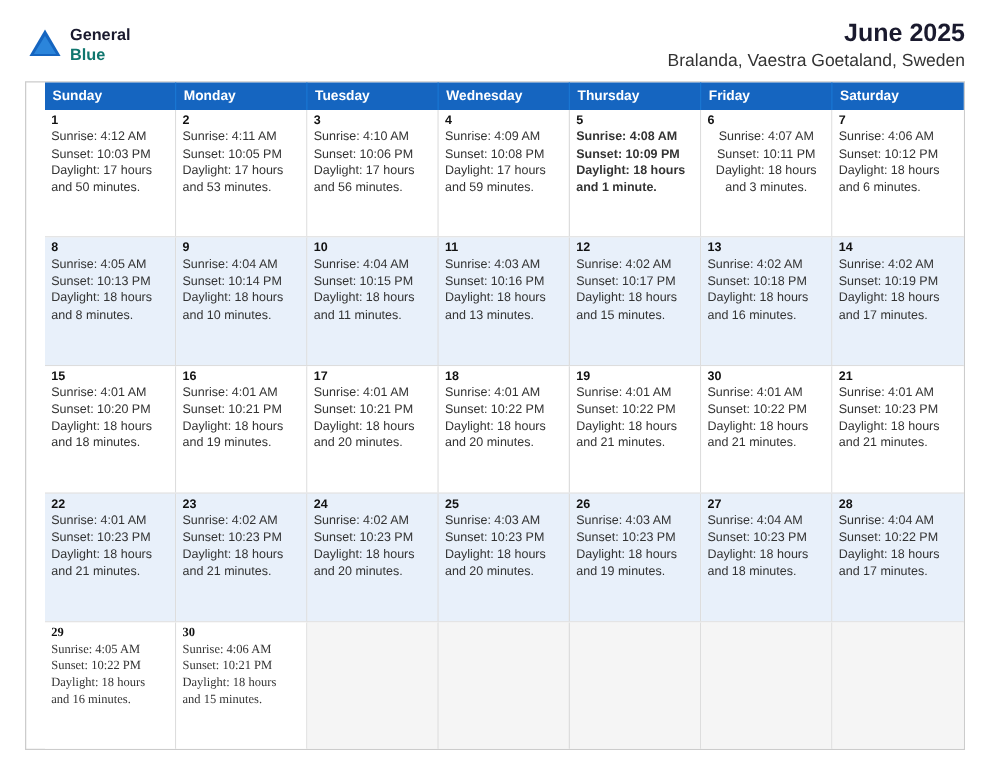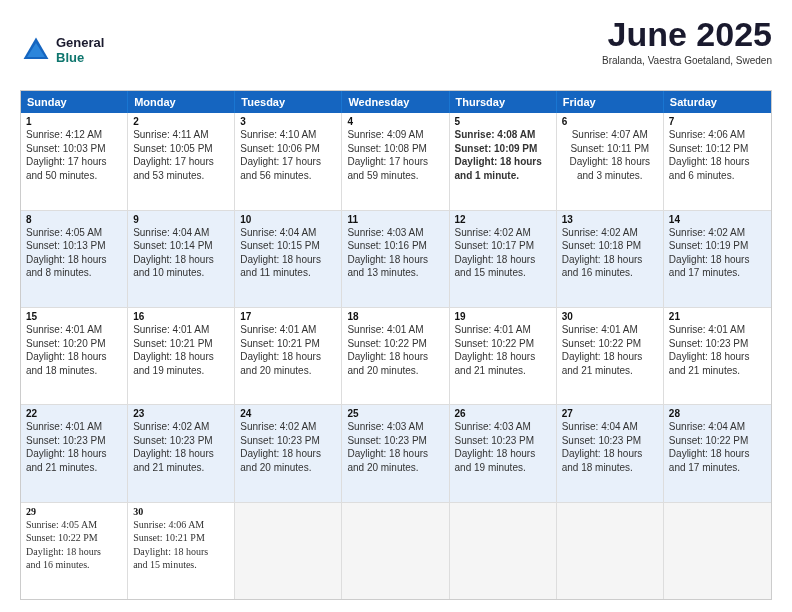--- a/index.html
+++ b/index.html
@@ -13,22 +13,22 @@
     .page {
       width: 792px;
       height: 612px;
       padding: 16px 20px 12px 20px;
       display: flex;
       flex-direction: column;
     }
     .header {
       display: flex;
       justify-content: space-between;
-      align-items: flex-end;
-      margin-bottom: 24px;
+      align-items: center;
+      margin-bottom: 9px;
     }
     .logo {
       display: flex;
       align-items: center;
       gap: 4px;
     }
     .logo-text {
       font-size: 13px;
       font-weight: bold;
       color: #1a1a2e;
@@ -36,35 +36,36 @@
     }
     .logo-blue { color: #0f766e; }
     .logo-icon {
       width: 32px;
       height: 32px;
     }
     .title-block {
       text-align: right;
     }
     .month-title {
-      font-size: 34px;
+      font-size: 20px;
       font-weight: bold;
       color: #1a1a2e;
       line-height: 1.1;
     }
     .location-title {
-      font-size: 10px;
+      font-size: 14px;
       color: #333;
       margin-top: 2px;
     }
     .calendar {
       flex: 1;
       display: flex;
       flex-direction: column;
       border: 1px solid #ccc;
+      padding-left: 15px;
     }
     .cal-header {
       display: grid;
       grid-template-columns: repeat(7, 1fr);
       background: #1565c0;
     }
     .cal-header-cell {
       color: #fff;
       font-size: 11px;
       font-weight: bold;

